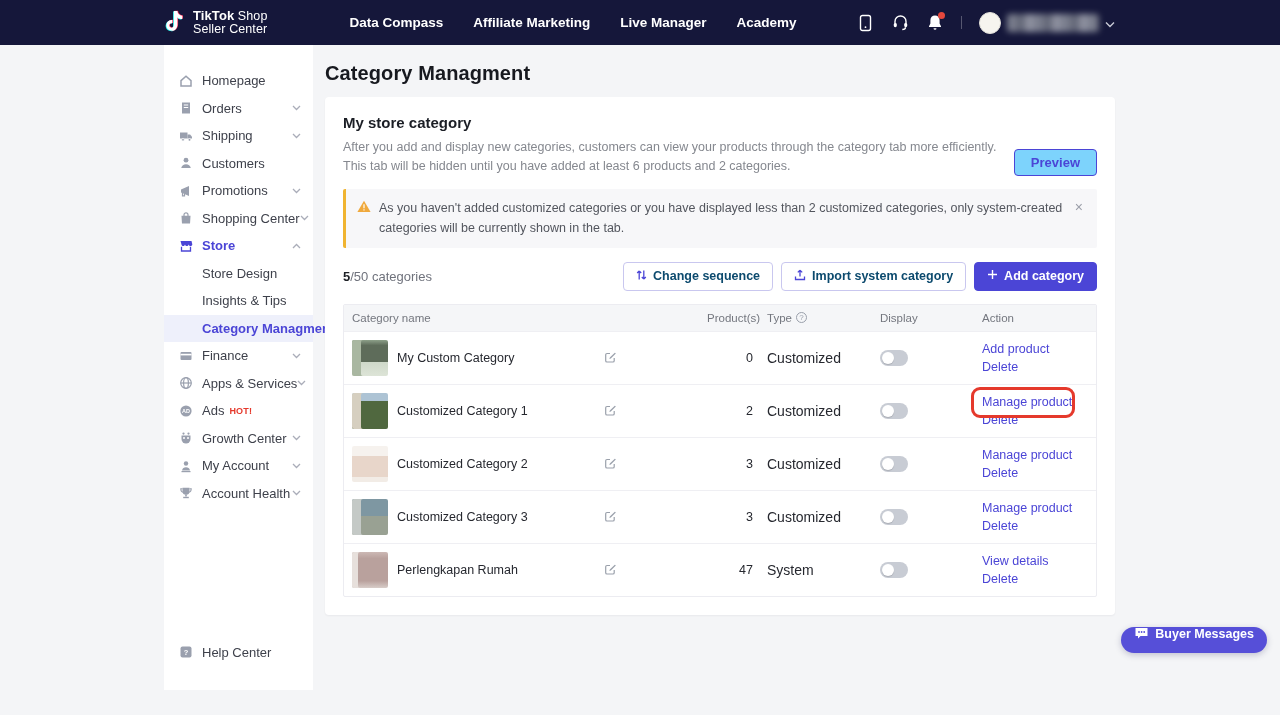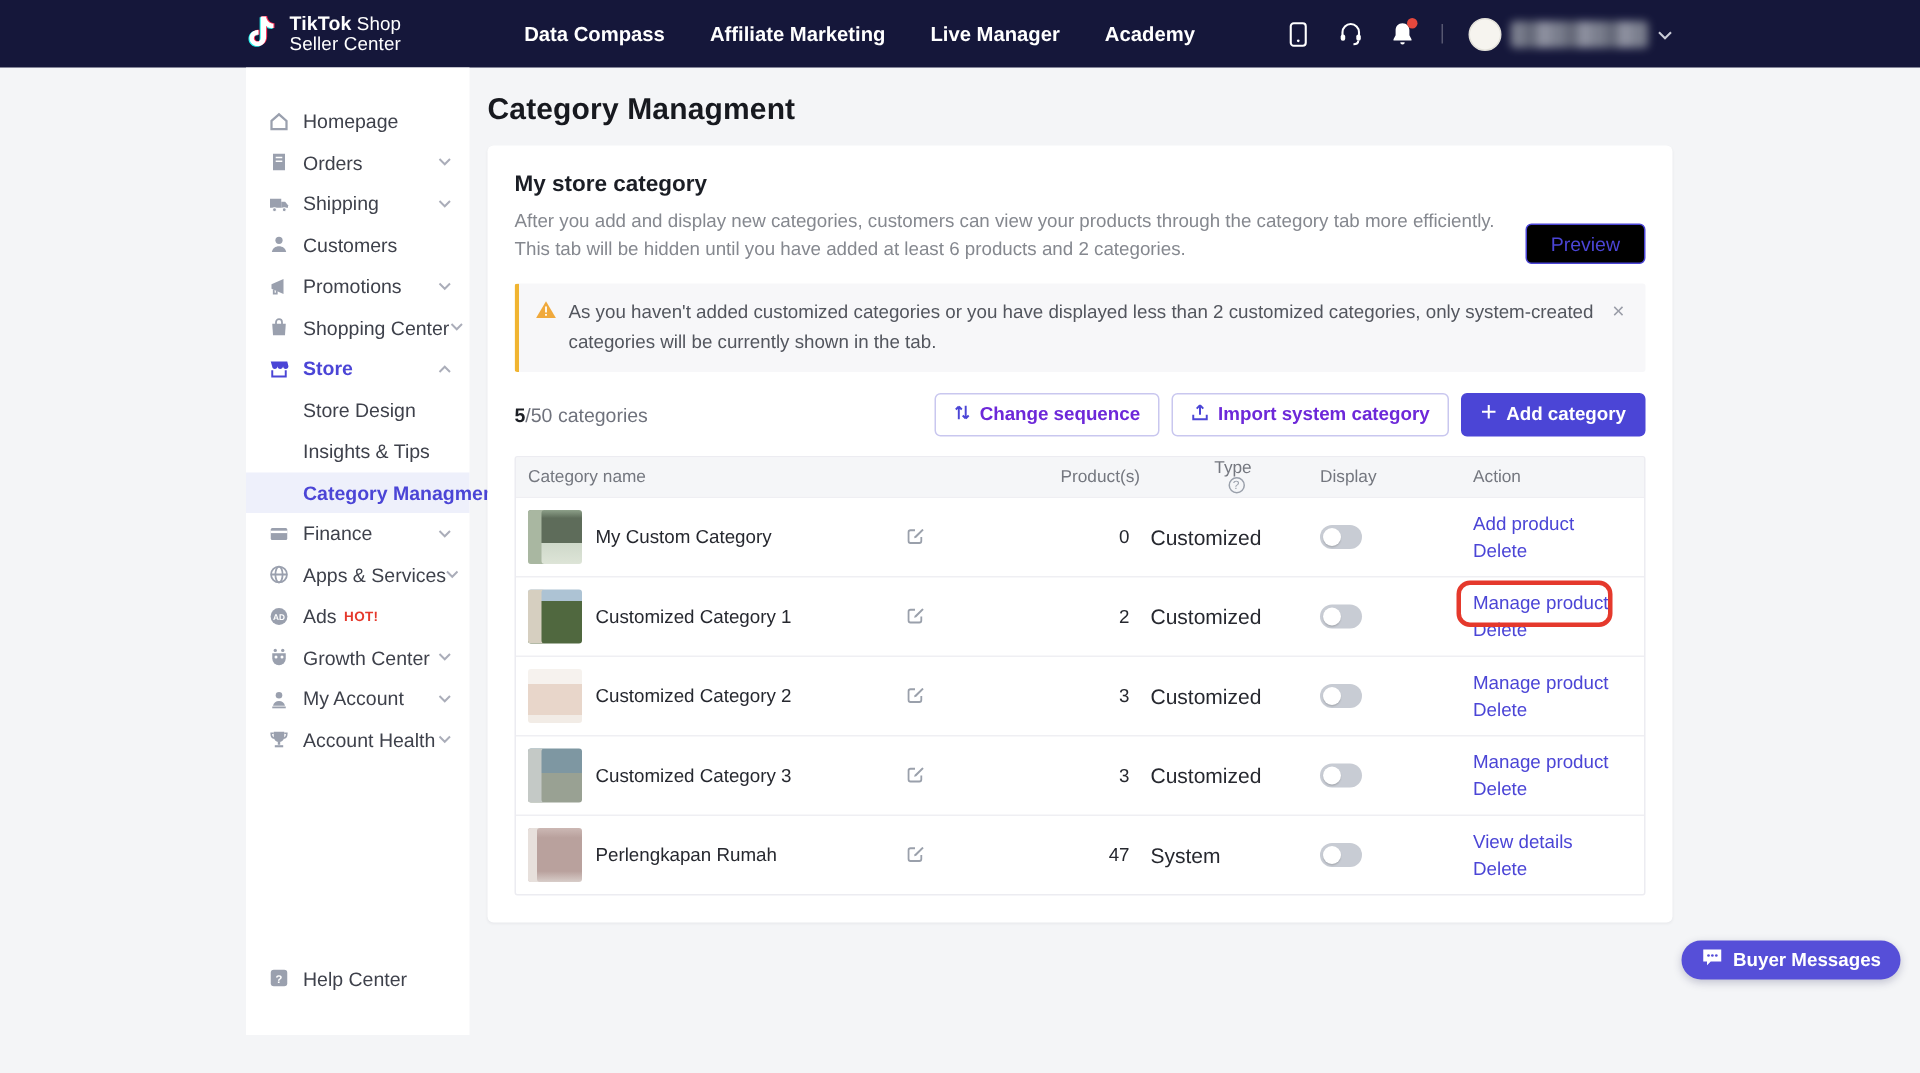--- a/index.html
+++ b/index.html
@@ -49,50 +49,50 @@
 
   
   .main { position:absolute; left:325px; top:45px; width:790px; }
   .page-title { margin-top:17px; font-size:20px; font-weight:700; color:#17191f; letter-spacing:.1px; }
   .card { margin-top:12px; background:#fff; border-radius:4px; padding:17px 18px 18px;
     box-shadow:0 1px 2px rgba(20,22,40,.05); }
 
   .card-head { display:flex; align-items:flex-end; }
   .card-title { font-size:15px; font-weight:700; color:#1b1e25; }
   .card-desc { margin-top:7px; font-size:12.5px; line-height:1.5; color:#85888f; width:660px; }
-  .btn-preview { margin-left:auto; flex:0 0 auto; margin-top:26px; background:#000000; border:1px solid #4b45d6;
-    color:#4b45d6; font-size:13px; font-weight:400; padding:5px 16px; border-radius:4px; cursor:pointer;
+  .btn-preview { margin-left:auto; flex:0 0 auto; margin-top:26px; background:#7dd3fc; border:1px solid #4b45d6;
+    color:#4b45d6; font-size:13px; font-weight:700; padding:5px 16px; border-radius:4px; cursor:pointer;
     font-family:inherit; }
 
   .alert { margin-top:13px; background:#f7f7f9; border-left:3px solid #f0b431; border-radius:2px;
     padding:9px 12px 9px 11px; display:flex; align-items:flex-start; gap:8px; }
   .alert .warn { flex:0 0 14px; margin-top:2px; display:flex; }
   .alert-text { font-size:12.5px; line-height:1.65; color:#53565e; width:684px; }
   .alert-close { margin-left:auto; color:#9a9da8; font-size:14px; line-height:1; cursor:pointer; padding:2px; }
 
   .controls { margin-top:14px; display:flex; align-items:center; }
   .count { font-size:13px; color:#6f727c; }
   .count b { color:#1d2026; font-weight:700; }
   .btn-group { margin-left:auto; display:flex; gap:8px; }
   .btn-outline { display:flex; align-items:center; gap:6px; background:#fff; border:1px solid #c9c7ef;
-    color:#6d28d9; font-size:12.5px; font-weight:600; padding:6px 12px; border-radius:4px; cursor:pointer;
+    color:#0c4a6e; font-size:12.5px; font-weight:600; padding:6px 12px; border-radius:4px; cursor:pointer;
     font-family:inherit; }
   .btn-primary { display:flex; align-items:center; gap:6px; background:#4b45d6; border:1px solid #4b45d6;
     color:#fff; font-size:12.5px; font-weight:600; padding:6px 12px; border-radius:4px; cursor:pointer;
     font-family:inherit; }
 
   
   .table { margin-top:13px; border:1px solid #ececf1; border-radius:2px; }
   .trow { display:flex; align-items:center; border-top:1px solid #efeff3; height:53px; }
   .thead { height:26px; background:#f5f6f8; border-top:none; font-size:11.5px; color:#74777f; }
   .c-name { width:363px; display:flex; align-items:center; padding-left:8px; padding-right:90px; }
   .c-prod { width:60px; text-align:right; padding-right:14px; font-size:12.5px; color:#26282f; }
   .thead .c-prod { text-align:left; padding-left:0; font-size:11.5px; color:#74777f; }
   .c-type { width:110px; font-size:14px; color:#26282f; display:flex; align-items:center; }
-  .thead .c-type { font-size:11.5px; color:#74777f;flex-direction:column; }
+  .thead .c-type { font-size:11.5px; color:#74777f; }
   .c-disp { width:105px; padding-left:3px; }
   .thead .c-disp { font-size:11.5px; color:#74777f; }
   .c-act { flex:1; font-size:11.5px; color:#74777f; }
   .help-circle { width:11px; height:11px; border:1px solid #9aa0ab; border-radius:50%; color:#9aa0ab;
     font-size:8px; display:inline-flex; align-items:center; justify-content:center; margin-left:4px; }
   .thumb { width:36px; height:36px; border-radius:2px; flex:0 0 36px; margin-right:9px; }
   .t1 { background:linear-gradient(180deg,#8da089 0%,#5e6c5a 15%,#5e6c5a 62%,#cfd9ca 62%,#dde4d7 100%);
         box-shadow:inset 9px 0 0 #a9b7a1; }
   .t2 { background:linear-gradient(180deg,#adc3d4 0%,#adc3d4 22%,#50683f 22%,#50683f 100%);
         box-shadow:inset 9px 0 0 #d6cfc0; }
@@ -106,21 +106,21 @@
   .toggle { width:28px; height:16px; border-radius:8px; background:#c8ccd4; position:relative; cursor:pointer; }
   .toggle::after { content:""; position:absolute; left:2px; top:2px; width:12px; height:12px; border-radius:50%;
     background:#fff; box-shadow:0 1px 1px rgba(0,0,0,.15); }
   .actions { display:flex; flex-direction:column; gap:4px; font-size:12.5px; color:#4b45d6; position:relative; }
   .actions a { color:#4b45d6; text-decoration:none; cursor:pointer; width:max-content; }
   .red-box { position:absolute; left:-11px; top:-8px; width:104px; height:31px; border:3px solid #e5392c;
     border-radius:9px; pointer-events:none; }
 
   
   .buyer-msg { position:absolute; right:13px; bottom:62px; height:26px; background:#564fd8; color:#fff;
-    border-radius:14px; display:flex; align-items:center; gap:6px; padding:0 13px; font-size:12.5px;
+    border-radius:14px; display:flex; gap:6px; padding:0 13px; font-size:12.5px;
     font-weight:600; cursor:pointer; box-shadow:0 2px 6px rgba(40,40,90,.25); }
 </style>
 </head>
 <body>
 
 <div class="topbar">
   <div class="logo">
     <div class="logo-note">
       <svg width="22" height="26" viewBox="0 0 22 26">
         <path d="M13.4 2c.3 2.8 2.2 4.6 4.9 4.8v3.1c-1.8.1-3.5-.5-4.9-1.5v7.3c0 4.4-3.6 6.6-6.6 5.9-3-.6-4.8-3.2-4.4-6.1.5-3 3-4.7 5.9-4.4v3.2c-1.4-.3-2.7.3-3 1.8-.3 1.3.7 2.5 2 2.6 1.5.1 2.5-.9 2.5-2.6V2h3.6z" fill="#25f4ee" transform="translate(-0.7,0.5)"></path>

